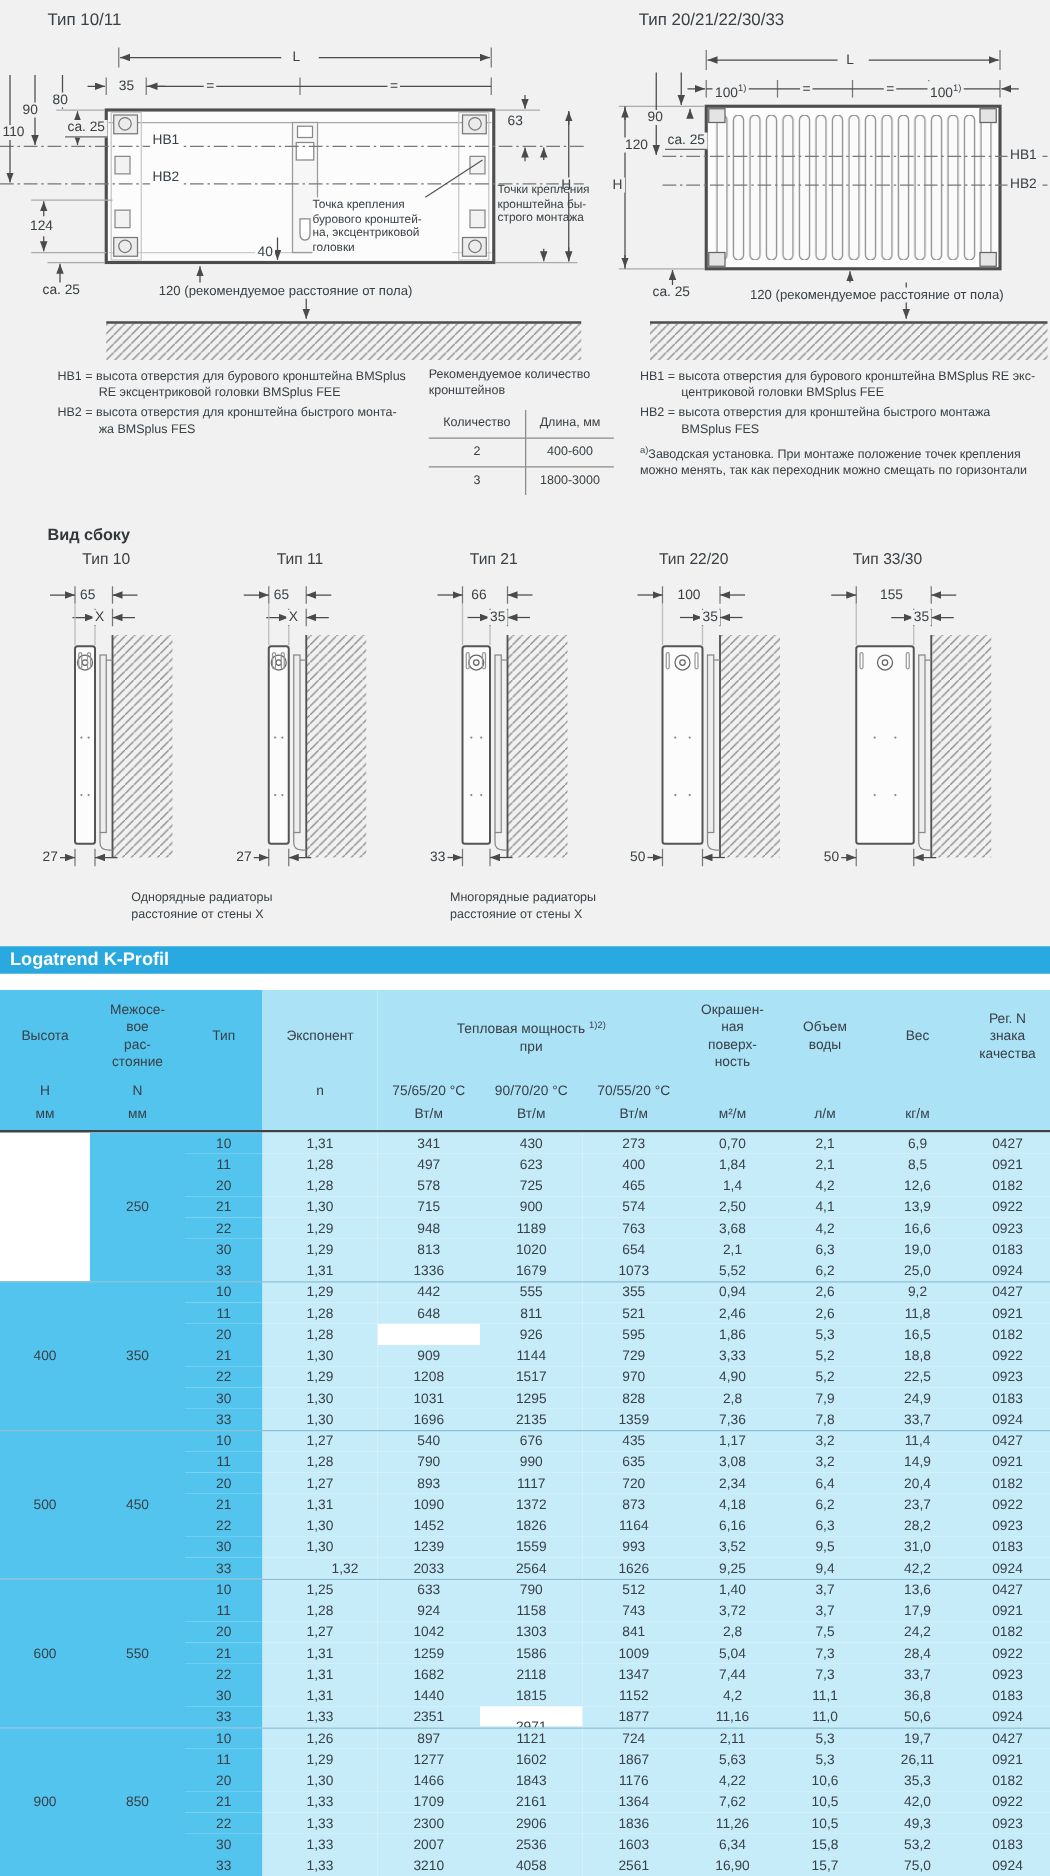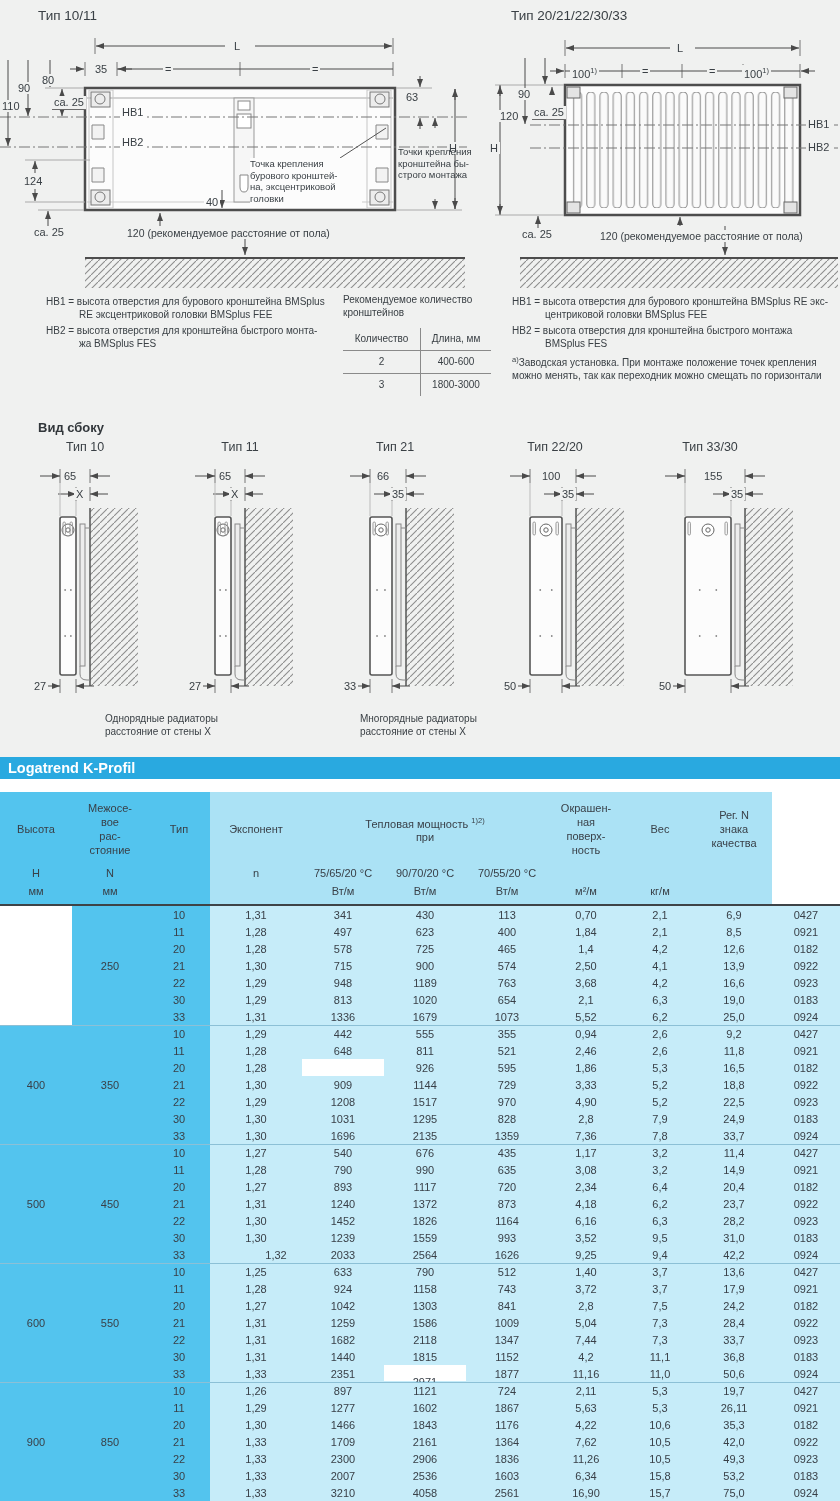--- a/index.html
+++ b/index.html
@@ -532,41 +532,47 @@
   </div>
   <div class="hc">
     <div class="h-title">Окрашен-
 ная
 поверх-
 ность</div>
     <div class="h-sym"></div>
     <div class="h-unit">м²/м</div>
   </div>
   <div class="hc">
+    <div class="h-title">Объем
+воды</div>
+    <div class="h-sym"></div>
+    <div class="h-unit">л/м</div>
+  </div>
+  <div class="hc">
     <div class="h-title">Вес</div>
     <div class="h-sym"></div>
     <div class="h-unit">кг/м</div>
   </div>
   <div class="hc">
     <div class="h-title">Рег. N
 знака
 качества</div>
     <div class="h-sym"></div>
     <div class="h-unit"></div>
   </div>
 </div>
 
 <div class="tbody">
     <div class="tgroup">
       <div class="cell cy" style="grid-area: 1 / 2 / 8;">250</div>
       <div class="cell cy" style="grid-area: 1 / 3;">10</div>
       <div class="cell lt" style="grid-area: 1 / 4;">1,31</div>
       <div class="cell lt" style="grid-area: 1 / 5;">341</div>
       <div class="cell lt" style="grid-area: 1 / 6;">430</div>
-      <div class="cell lt" style="grid-area: 1 / 7;">113</div>
+      <div class="cell lt" style="grid-area: 1 / 7;">273</div>
       <div class="cell lt" style="grid-area: 1 / 8;">0,70</div>
       <div class="cell lt" style="grid-area: 1 / 9;">2,1</div>
       <div class="cell lt" style="grid-area: 1 / 10;">6,9</div>
       <div class="cell lt" style="grid-area: 1 / 11;">0427</div>
       <div class="cell cy" style="grid-area: 2 / 3;">11</div>
       <div class="cell lt" style="grid-area: 2 / 4;">1,28</div>
       <div class="cell lt" style="grid-area: 2 / 5;">497</div>
       <div class="cell lt" style="grid-area: 2 / 6;">623</div>
       <div class="cell lt" style="grid-area: 2 / 7;">400</div>
       <div class="cell lt" style="grid-area: 2 / 8;">1,84</div>
@@ -711,21 +717,21 @@
       <div class="cell lt" style="grid-area: 3 / 4;">1,27</div>
       <div class="cell lt" style="grid-area: 3 / 5;">893</div>
       <div class="cell lt" style="grid-area: 3 / 6;">1117</div>
       <div class="cell lt" style="grid-area: 3 / 7;">720</div>
       <div class="cell lt" style="grid-area: 3 / 8;">2,34</div>
       <div class="cell lt" style="grid-area: 3 / 9;">6,4</div>
       <div class="cell lt" style="grid-area: 3 / 10;">20,4</div>
       <div class="cell lt" style="grid-area: 3 / 11;">0182</div>
       <div class="cell cy" style="grid-area: 4 / 3;">21</div>
       <div class="cell lt" style="grid-area: 4 / 4;">1,31</div>
-      <div class="cell lt" style="grid-area: 4 / 5;">1240</div>
+      <div class="cell lt" style="grid-area: 4 / 5;">1090</div>
       <div class="cell lt" style="grid-area: 4 / 6;">1372</div>
       <div class="cell lt" style="grid-area: 4 / 7;">873</div>
       <div class="cell lt" style="grid-area: 4 / 8;">4,18</div>
       <div class="cell lt" style="grid-area: 4 / 9;">6,2</div>
       <div class="cell lt" style="grid-area: 4 / 10;">23,7</div>
       <div class="cell lt" style="grid-area: 4 / 11;">0922</div>
       <div class="cell cy" style="grid-area: 5 / 3;">22</div>
       <div class="cell lt" style="grid-area: 5 / 4;">1,30</div>
       <div class="cell lt" style="grid-area: 5 / 5;">1452</div>
       <div class="cell lt" style="grid-area: 5 / 6;">1826</div>

